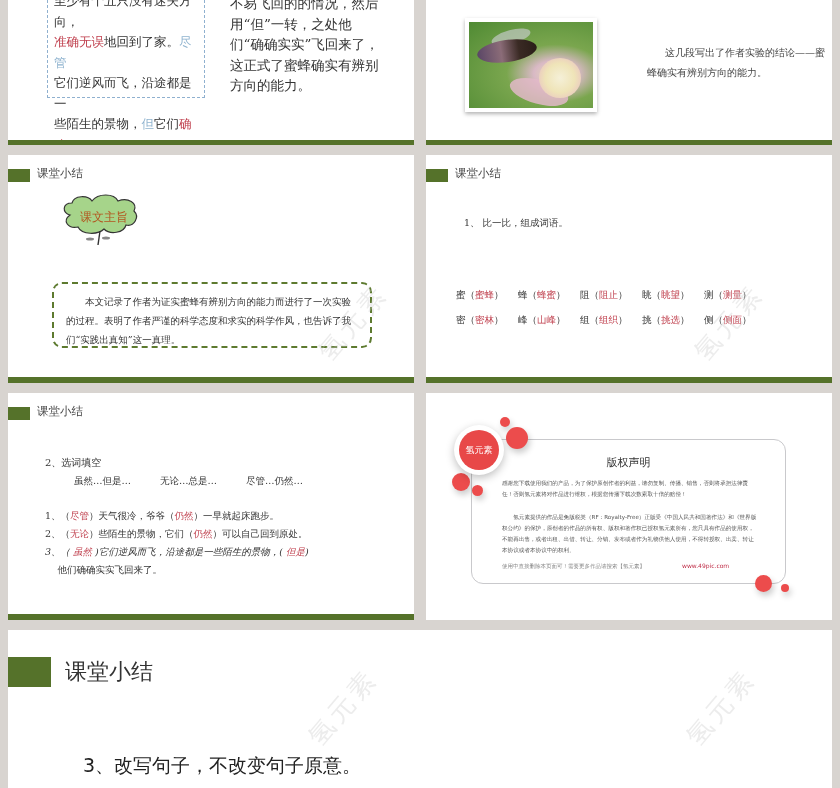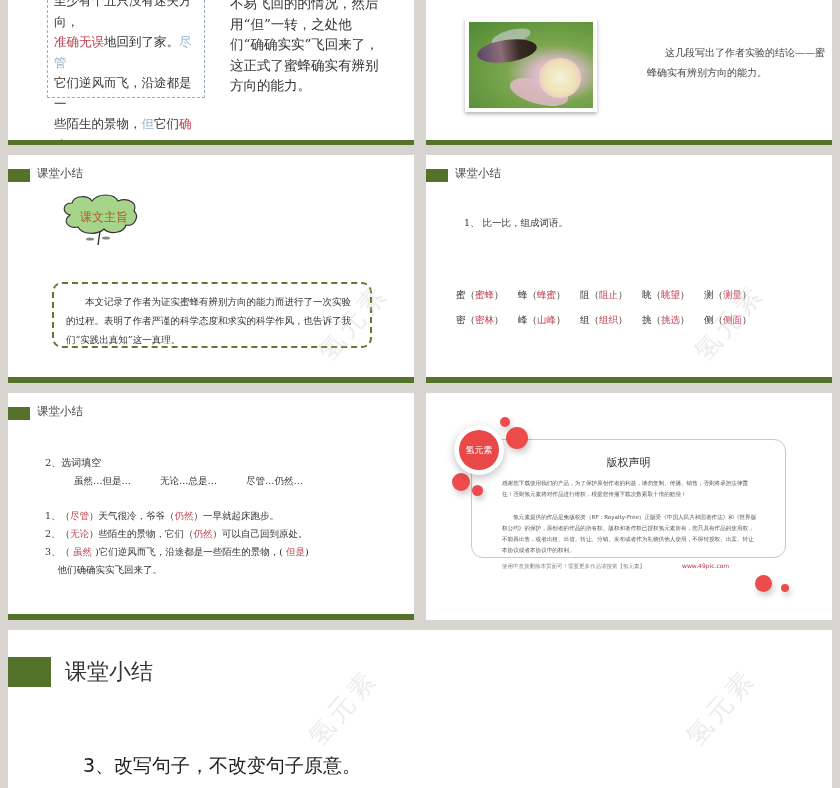--- a/index.html
+++ b/index.html
@@ -77,21 +77,21 @@
   
   #s5 { left:8px; top:393px; width:406px; height:227px; }
   #s5 .q2 { position:absolute; left:37px; top:63px; font-size:10px; color:#333; }
   #s5 .opts { position:absolute; left:66px; top:82px; font-size:9.5px; color:#333; white-space:nowrap; }
   #s5 .opts span { margin-right:26px; }
   #s5 .ans { position:absolute; left:37px; font-size:9.5px; color:#333; white-space:nowrap; }
 
   
   #s6 { left:426px; top:393px; width:406px; height:227px; }
   #s6 .card {
-    position:absolute; left:45px; top:46px; width:315px; height:119px;
+    position:absolute; left:45px; top:46px; width:315px; height:145px;
     border:1.5px solid #c9c9cc; border-radius:12px; box-sizing:border-box; background:#fff;
   }
   #s6 .card-title { position:absolute; left:0; right:0; top:15px; text-align:center; font-size:11px; color:#333; font-family:"DejaVu Sans", sans-serif; }
   #s6 .card-p { position:absolute; left:30px; width:256px; font-size:5.6px; line-height:11px; color:#555; font-family:"DejaVu Sans", sans-serif; }
   #s6 .card-foot { position:absolute; left:30px; top:123px; font-size:5.5px; color:#888; font-family:"DejaVu Sans", sans-serif; }
   #s6 .card-url { position:absolute; left:210px; top:122px; font-size:6px; color:#c0304a; font-family:"DejaVu Sans", sans-serif; }
   .circle { position:absolute; border-radius:50%; background:#ec4c4c; box-shadow:2px 4px 6px rgba(0,0,0,0.2); }
   #s6 .logo-ring { position:absolute; left:28px; top:32px; width:50px; height:50px; border-radius:50%;
     background:#fff; box-shadow:0 3px 8px rgba(0,0,0,0.25); }
   #s6 .logo { position:absolute; left:33px; top:37px; width:40px; height:40px; border-radius:50%; background:#e84848;
@@ -161,21 +161,21 @@
   <div class="title-block hdr-block"></div>
   <div class="title-text hdr-text">课堂小结</div>
   <div class="q2">2、选词填空</div>
   <div class="opts">
     <span>虽然…但是…</span>
     <span>无论…总是…</span>
     <span>尽管…仍然…</span>
   </div>
   <div class="ans" style="top:117px;" id="s5-a0"><span>1、（</span><span class="red">尽管</span><span>）天气很冷，爷爷（</span><span class="red">仍然</span><span>）一早就起床跑步。</span></div>
   <div class="ans" style="top:135px;" id="s5-a1"><span>2、（</span><span class="red">无论</span><span>）些陌生的景物，它们（</span><span class="red">仍然</span><span>）可以自己回到原处。</span></div>
-  <div class="ans" style="top:153px;" id="s5-a2"><span>3、（ </span><span class="red">虽然</span><span> )它们逆风而飞，沿途都是一些陌生的景物，( </span><span class="red">但是</span><span>)</span></div>
+  <div class="ans" style="top:153px;font-style:italic;" id="s5-a2"><span>3、（ </span><span class="red">虽然</span><span> )它们逆风而飞，沿途都是一些陌生的景物，( </span><span class="red">但是</span><span>)</span></div>
   <div class="ans" style="top:171px;" id="s5-a3"><span>　 他们确确实实飞回来了。</span></div>
   <div class="greenbar" style="top:221px;"></div>
 </div>
 
 <div class="slide" id="s6">
   <div class="card">
     <div class="card-title">版权声明</div>
     <div class="card-p" style="top:38px;">感谢您下载使用我们的产品，为了保护原创作者的利益，请勿复制、传播、销售，否则将承担法律责任！否则氢元素将对作品进行维权，根据您传播下载次数索取十倍的赔偿！</div>
     <div class="card-p" style="top:72px; text-indent:2em;">氢元素提供的作品是免版税类（RF：Royalty-Free）正版受《中国人民共和国著作法》和《世界版权公约》的保护，原创者的作品的所有权、版权和著作权已授权氢元素所有，您只具有作品的使用权，不能再出售，或者出租、出借、转让、分销、发布或者作为礼物供他人使用，不得转授权、出卖、转让本协议或者本协议中的权利。</div>
     <div class="card-foot">使用中直接删除本页面可！需要更多作品请搜索【氢元素】</div>

